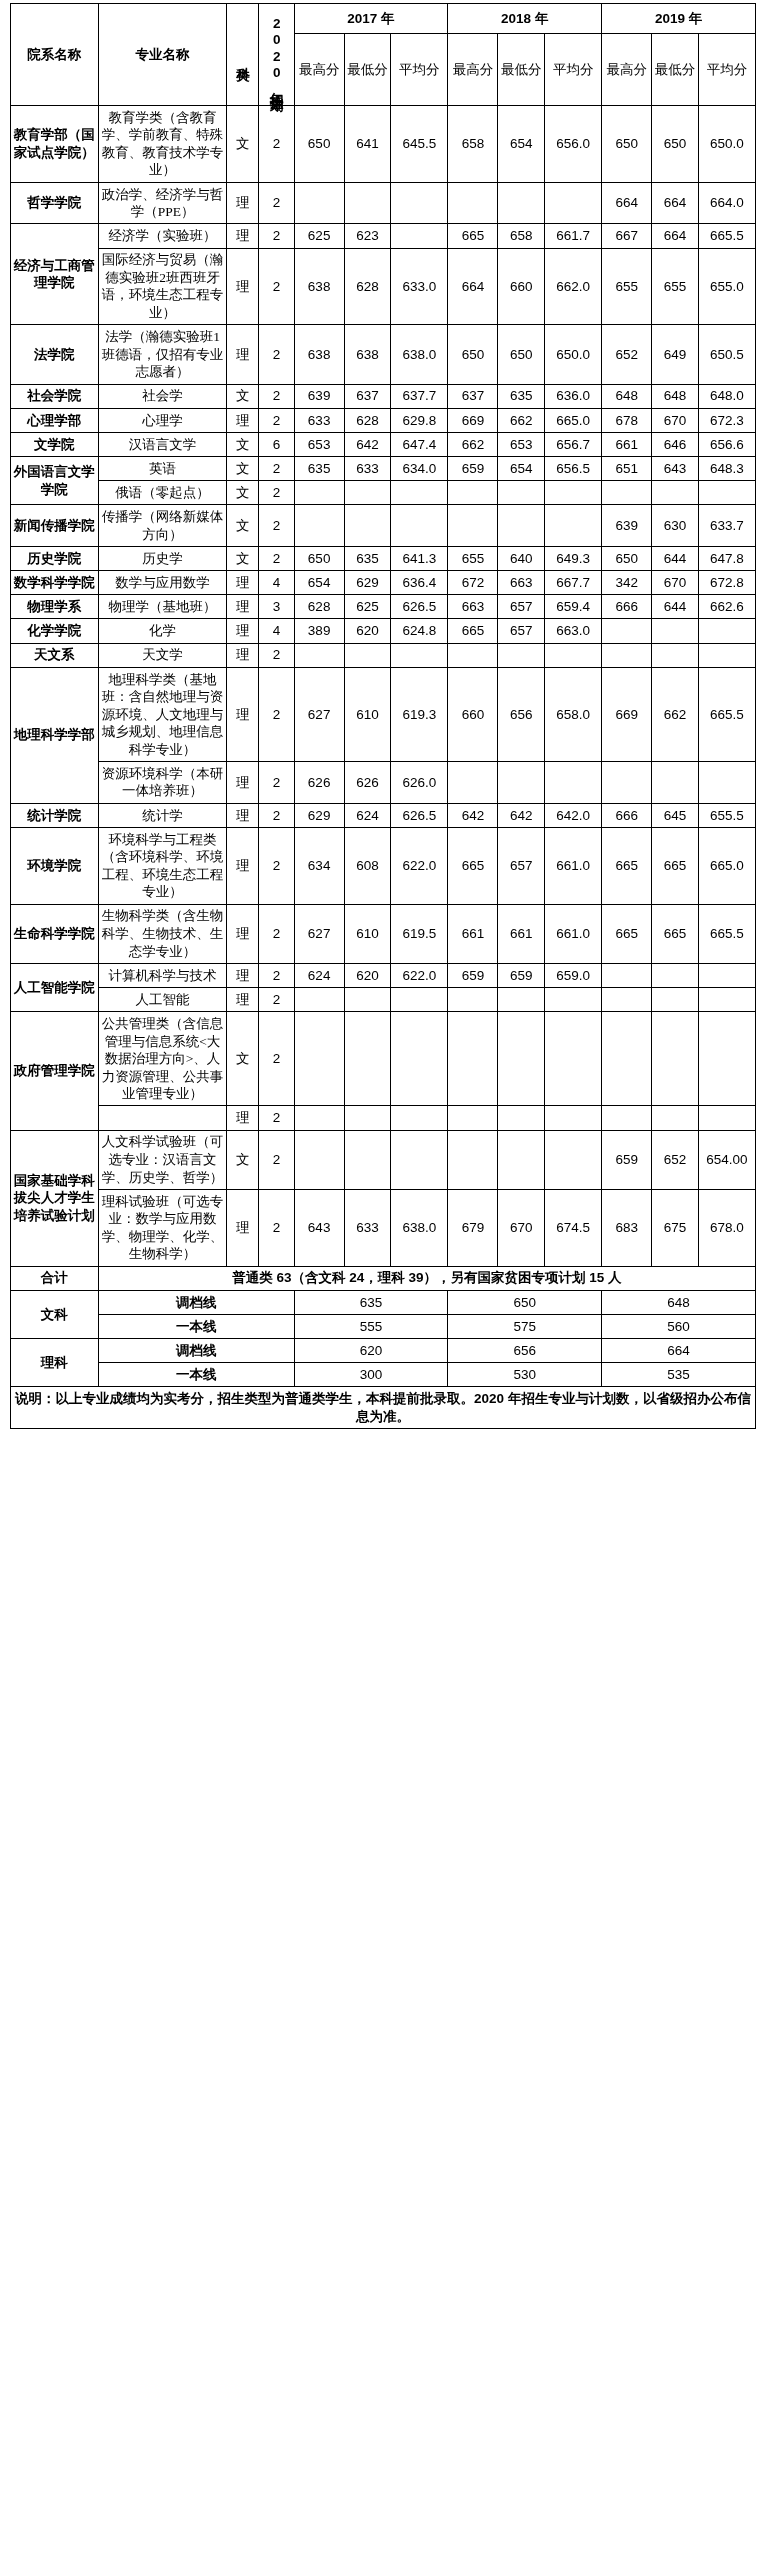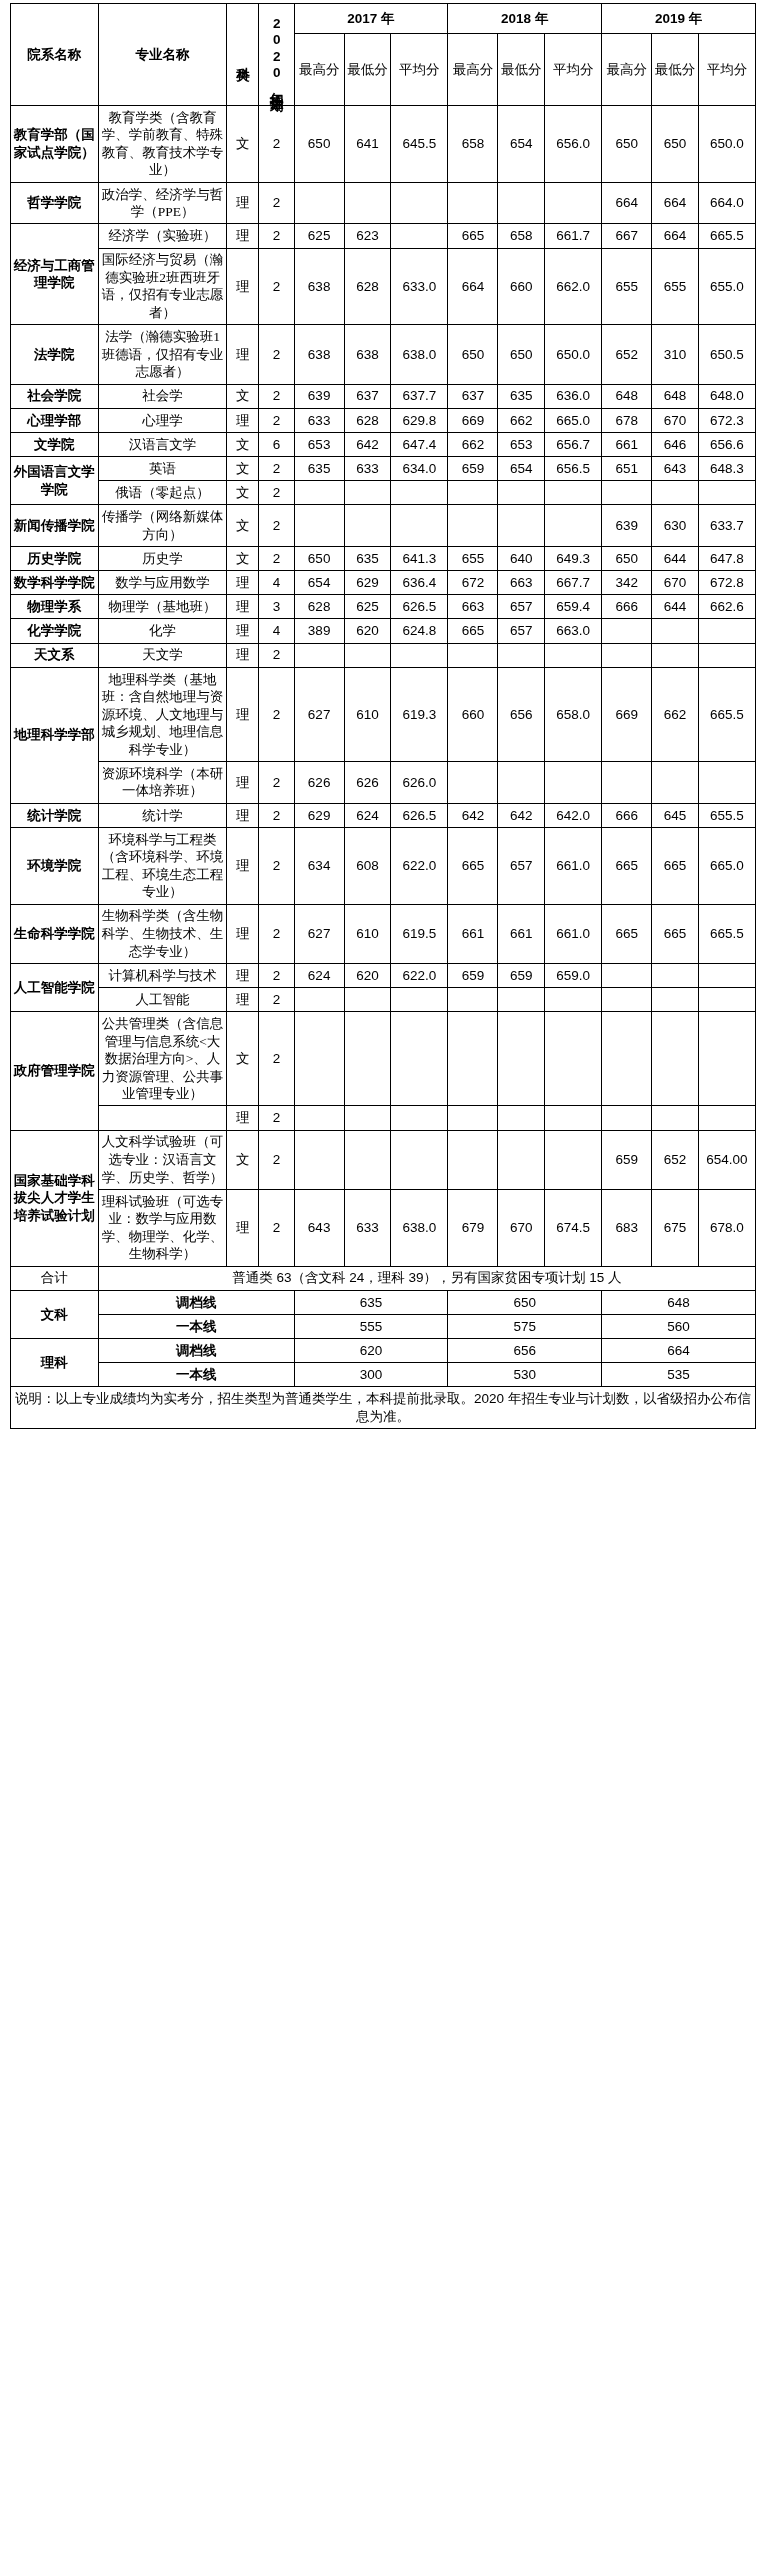--- a/index.html
+++ b/index.html
@@ -7,22 +7,22 @@
   .page{width:766px;min-height:2576px;background:#fff;box-sizing:border-box;padding:0 10px;}
   table.main{border-collapse:collapse;width:746px;table-layout:fixed;margin-top:2.8px;}
   table.main td,table.main th{border:0.7px solid #000;font-size:13.5px;line-height:1.3;padding:2.8px 2.1px;text-align:center;vertical-align:middle;}
   .dept{font-weight:bold;text-align:left;padding-left:5.7px;font-size:14px;}
   .major{text-align:left;padding-left:5.7px;font-size:13.5px;font-family:Liberation Serif, serif;}
   .hdr{font-weight:bold;}
   .vtext{writing-mode:vertical-rl;text-orientation:upright;letter-spacing:1.4px;margin:0 auto;display:inline-block;font-weight:bold;font-size:13.5px;}
   .yrhdr{font-weight:bold;font-size:15px;height:24px;border-radius:9px;}
   .colhdr{font-weight:normal;font-size:13.5px;height:65px;}
   .smallhdr{font-weight:bold;font-size:13.5px;}
-  .note{font-size:13.5px;line-height:1.5;text-align:left;padding:7px 5.7px;font-weight:normal;}
-  .total{font-weight:normal;font-size:13.5px;}
+  .note{font-size:13.5px;line-height:1.5;text-align:left;padding:7px 5.7px;font-weight:bold;}
+  .total{font-weight:bold;font-size:13.5px;}
   .leftbold{font-weight:bold;text-align:center;font-size:14px;}
 </style>
 </head>
 <body>
 
 <div class="page">
 <table class="main">
   <colgroup>
     <col style="width:77px">
         <col style="width:113px">
@@ -100,21 +100,21 @@
           <td>623</td>
           <td></td>
           <td>665</td>
           <td>658</td>
           <td>661.7</td>
           <td>667</td>
           <td>664</td>
           <td>665.5</td>
         </tr>
         <tr>
-          <td class="major">国际经济与贸易（瀚德实验班2班西班牙语，仅招有专业志愿者）</td>
+          <td class="major">国际经济与贸易（瀚德实验班2班西班牙语，环境生态工程专业）</td>
           <td>理</td>
           <td>2</td>
           <td>638</td>
           <td>628</td>
           <td>633.0</td>
           <td>664</td>
           <td>660</td>
           <td>662.0</td>
           <td>655</td>
           <td>655</td>
@@ -125,21 +125,21 @@
           <td class="major">法学（瀚德实验班1班德语，仅招有专业志愿者）</td>
           <td>理</td>
           <td>2</td>
           <td>638</td>
           <td>638</td>
           <td>638.0</td>
           <td>650</td>
           <td>650</td>
           <td>650.0</td>
           <td>652</td>
-          <td>310</td>
+          <td>649</td>
           <td>650.5</td>
         </tr>
         <tr>
           <td class="dept" rowspan="1">社会学院</td>
           <td class="major">社会学</td>
           <td>文</td>
           <td>2</td>
           <td>639</td>
           <td>637</td>
           <td>637.7</td>

